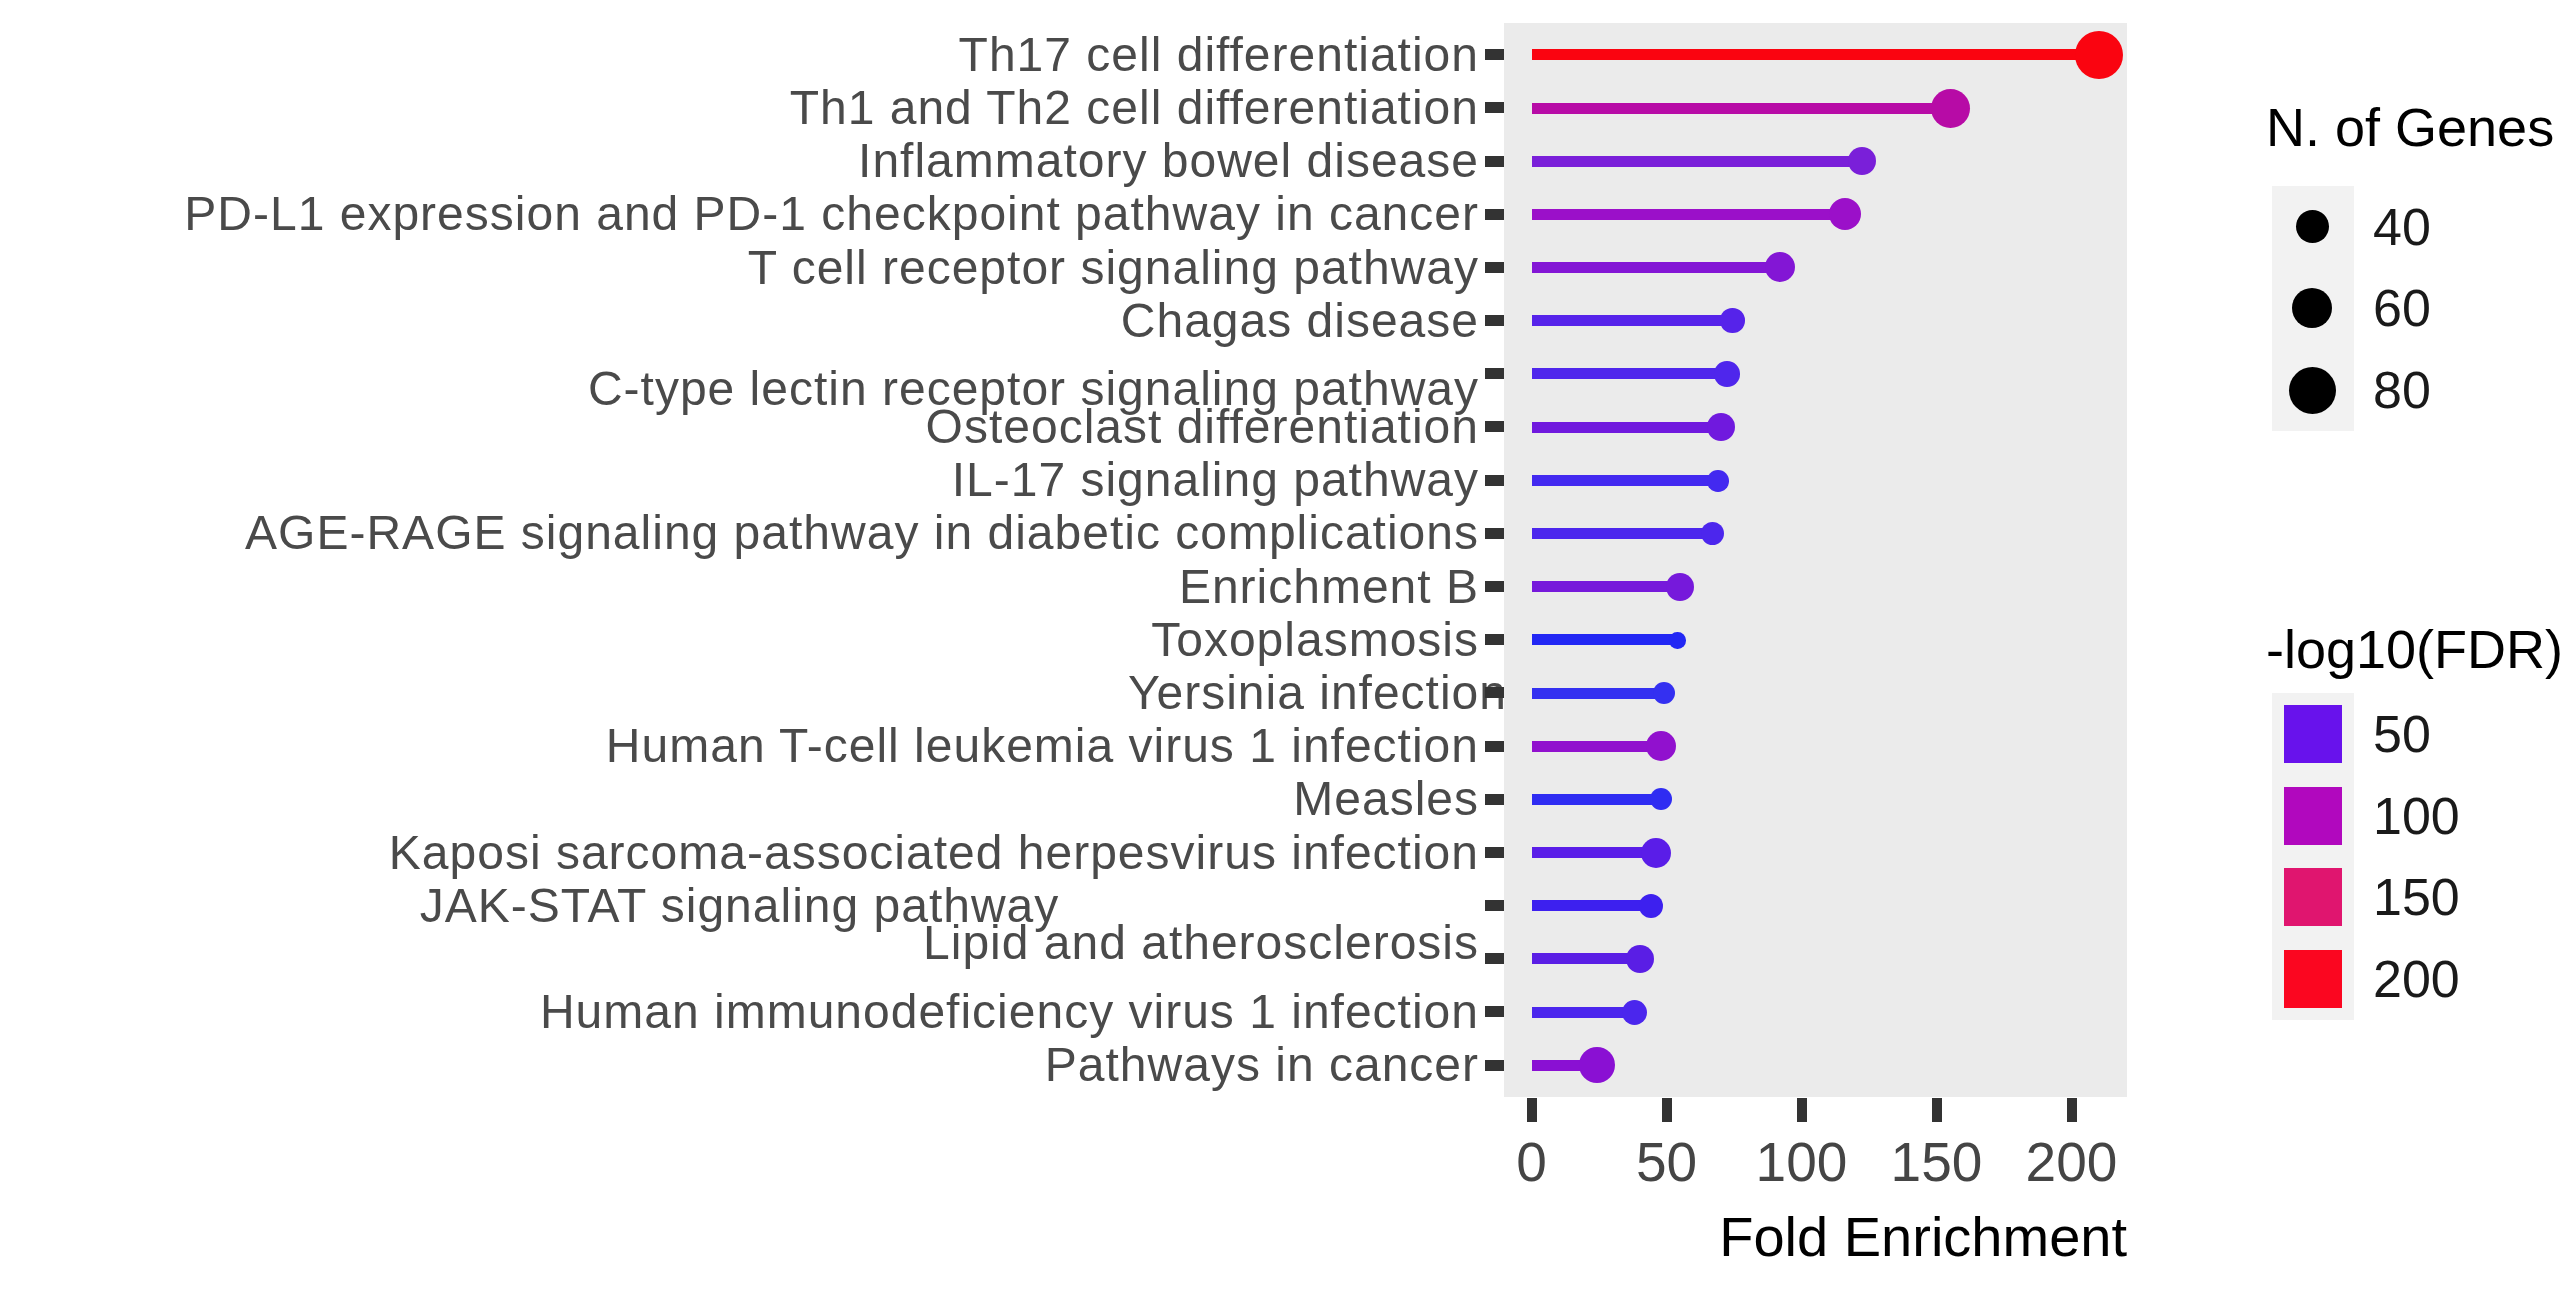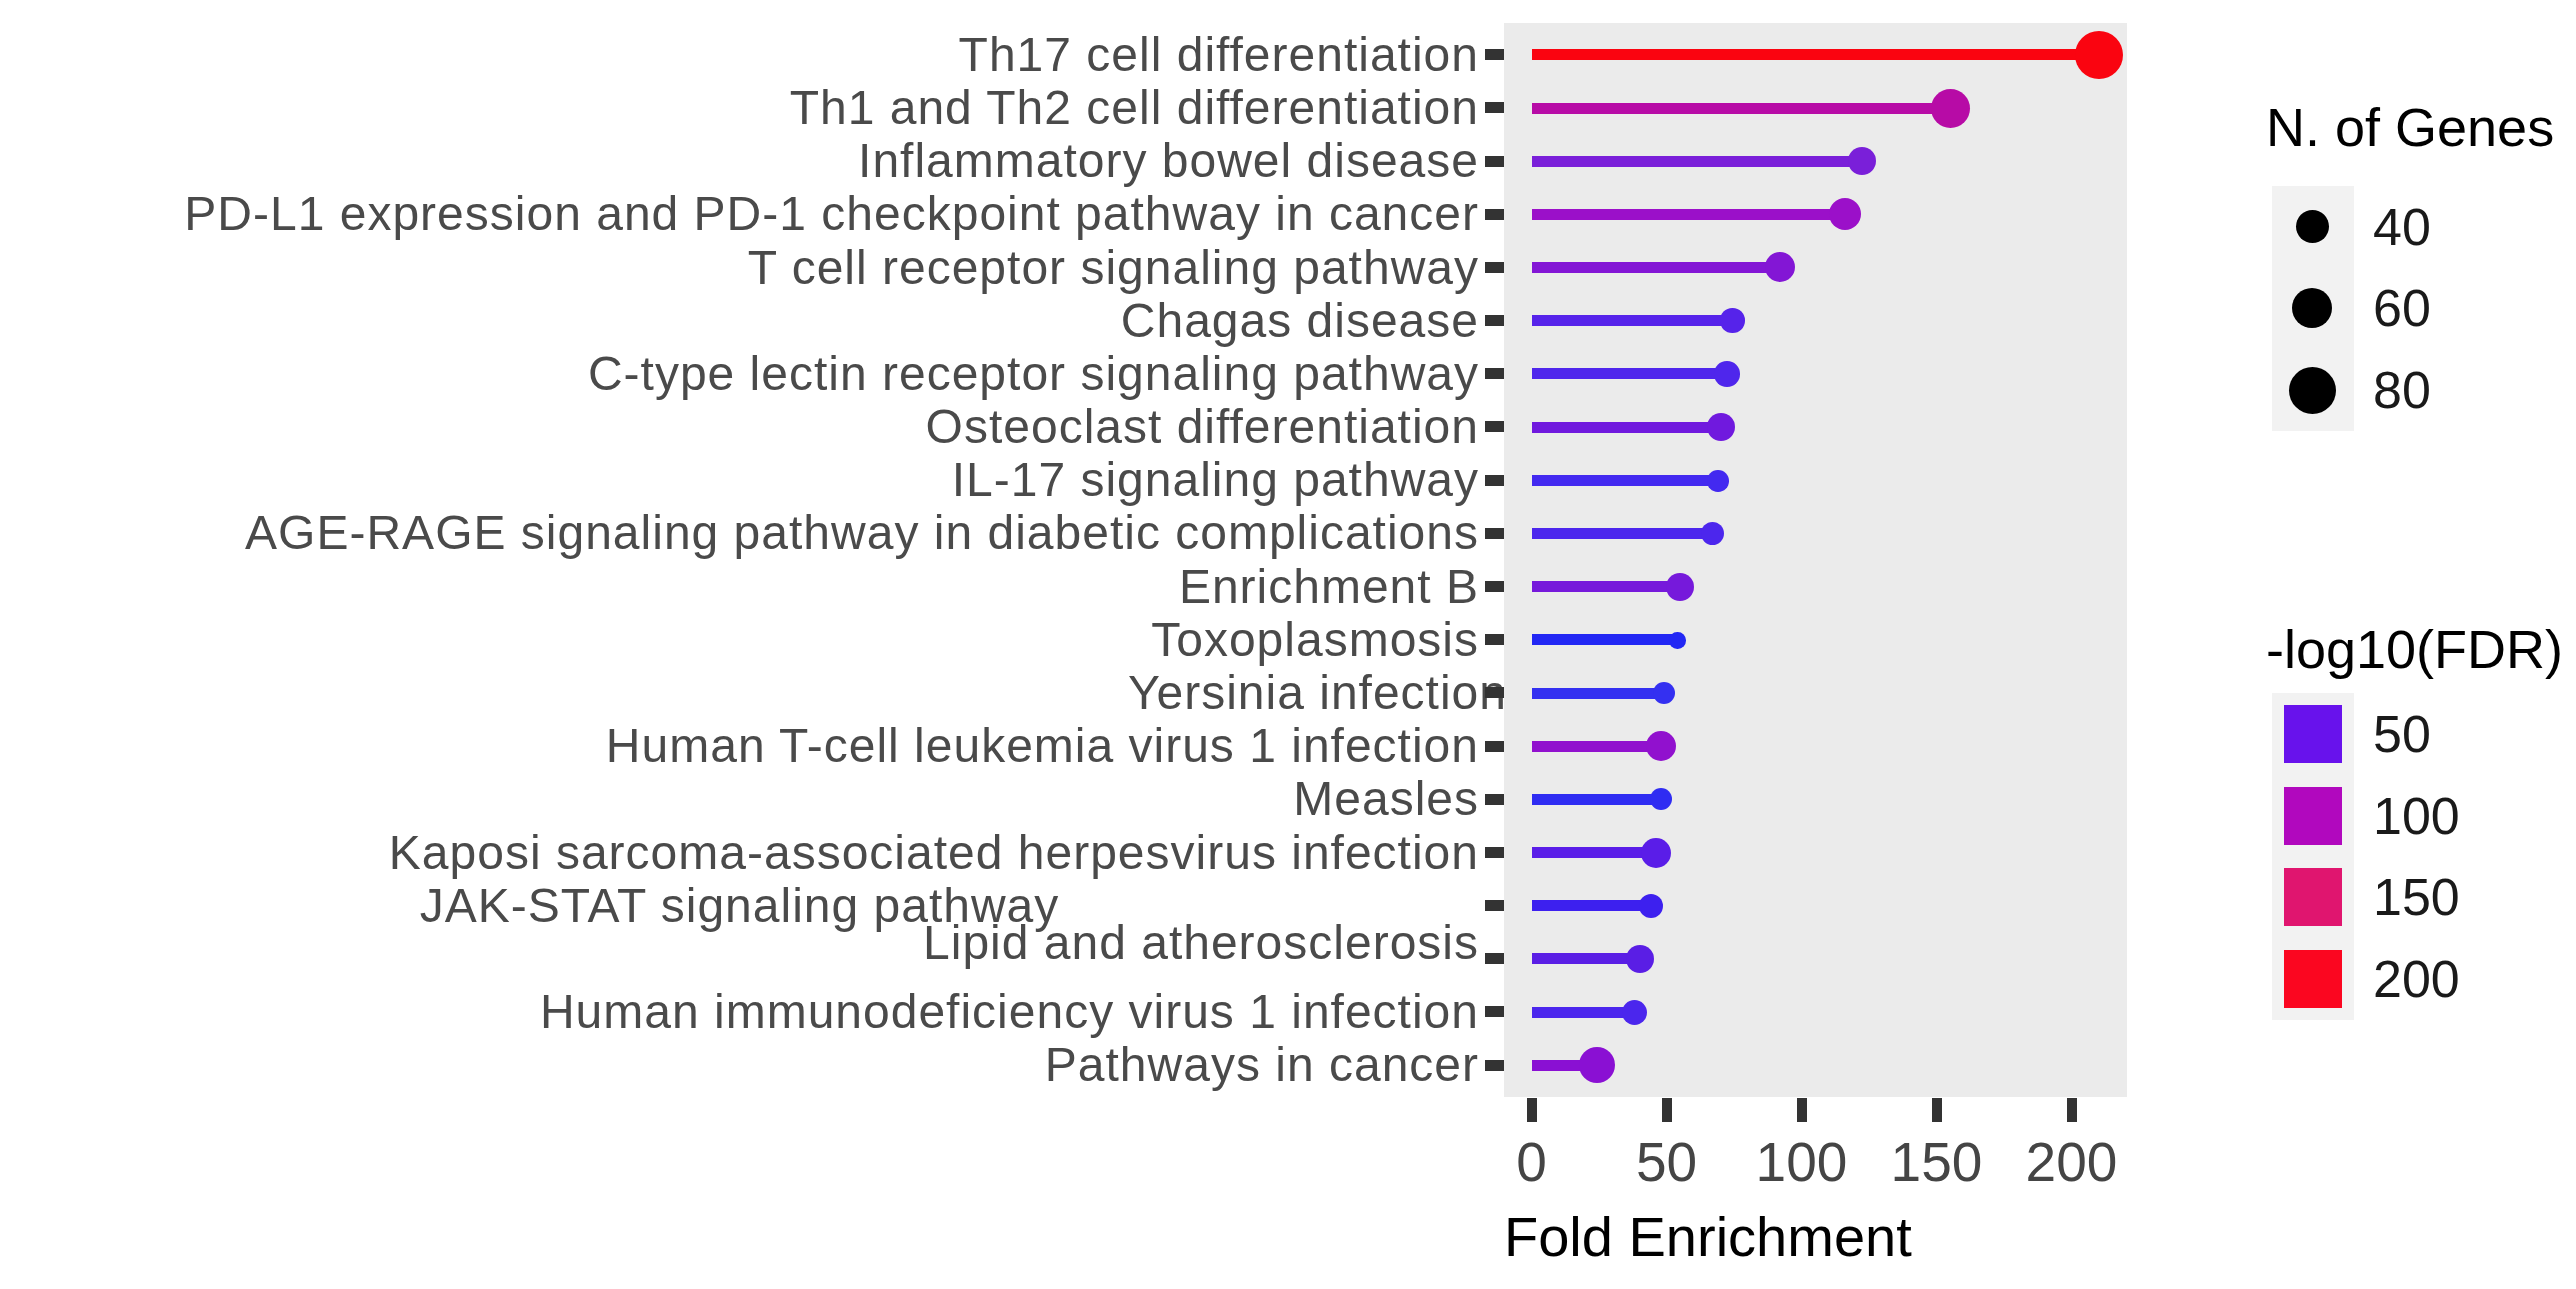--- a/index.html
+++ b/index.html
@@ -14,21 +14,21 @@
     position:absolute;left:0;width:1479px;text-align:right;white-space:nowrap;
     font-size:48px;line-height:54px;height:54px;color:#4a4a4a;letter-spacing:1px;
   }
   .ytick{position:absolute;left:1485px;width:19px;height:11px;background:#333333;}
   .xtick{position:absolute;top:1098px;width:10px;height:24px;background:#333333;}
   .xticklab{
     position:absolute;top:1132px;width:159px;text-align:center;
     font-size:55px;line-height:60px;color:#454545;
   }
   .xtitle{
-    position:absolute;left:1504px;top:1205px;width:623px;text-align:left;
+    position:absolute;left:1504px;top:1205px;width:623px;text-align:right;
     font-size:56px;line-height:64px;color:#000000;
   }
   .legend-title{position:absolute;left:2266px;font-size:54px;line-height:60px;color:#000000;white-space:nowrap;}
   .key-bg{position:absolute;left:2272px;width:82px;height:82px;background:#F2F2F2;}
   .gene-dot{position:absolute;border-radius:50%;background:#000000;}
   .fdr-swatch{position:absolute;left:2284px;width:58px;height:58px;}
   .legend-lab{position:absolute;left:2373px;width:199px;font-size:52px;line-height:58px;color:#1a1a1a;}
 </style>
 </head>
 <body>
@@ -82,21 +82,21 @@
       <div class="ylab" style="top: 81px;">Th1 and Th2 cell differentiation</div>
       <div class="ytick" style="top: 102px;"></div>
       <div class="ylab" style="top: 134px;">Inflammatory bowel disease</div>
       <div class="ytick" style="top: 156px;"></div>
       <div class="ylab" style="top: 187px;">PD-L1 expression and PD-1 checkpoint pathway in cancer</div>
       <div class="ytick" style="top: 209px;"></div>
       <div class="ylab" style="top: 241px;">T cell receptor signaling pathway</div>
       <div class="ytick" style="top: 262px;"></div>
       <div class="ylab" style="top: 294px;">Chagas disease</div>
       <div class="ytick" style="top: 315px;"></div>
-      <div class="ylab" style="top: 347px;">C-type lectin receptor signaling pathway</div>
+      <div class="ylab" style="top: 362px;">C-type lectin receptor signaling pathway</div>
       <div class="ytick" style="top: 368px;"></div>
       <div class="ylab" style="top: 400px;">Osteoclast differentiation</div>
       <div class="ytick" style="top: 421px;"></div>
       <div class="ylab" style="top: 453px;">IL-17 signaling pathway</div>
       <div class="ytick" style="top: 475px;"></div>
       <div class="ylab" style="top: 506px;">AGE-RAGE signaling pathway in diabetic complications</div>
       <div class="ytick" style="top: 528px;"></div>
       <div class="ylab" style="top: 560px;">Enrichment B</div>
       <div class="ytick" style="top: 581px;"></div>
       <div class="ylab" style="top: 613px;">Toxoplasmosis</div>

